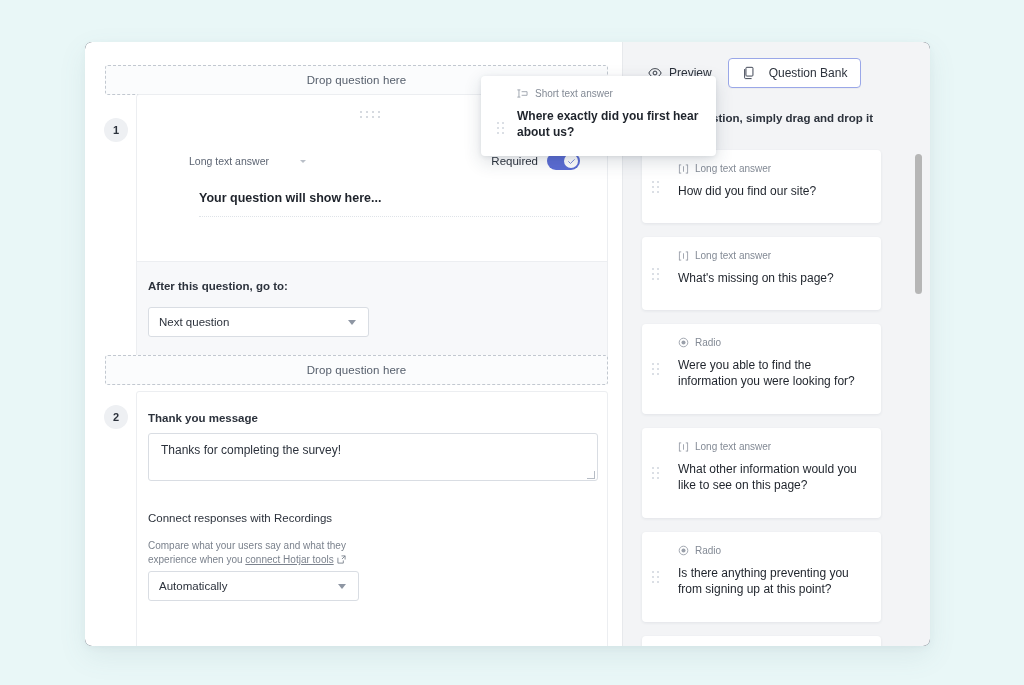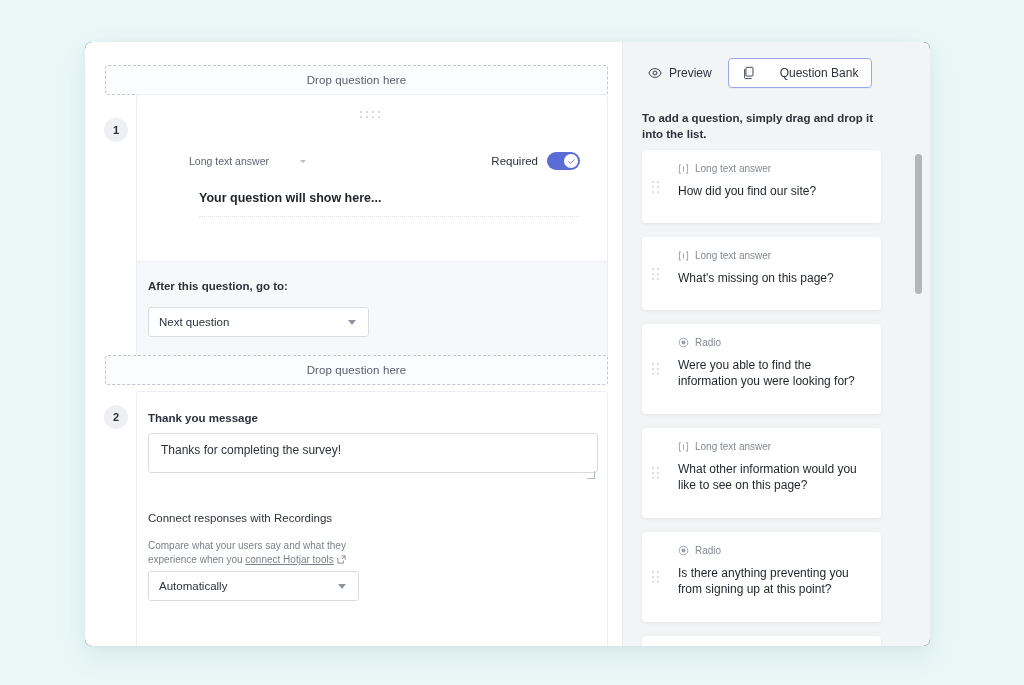--- a/index.html
+++ b/index.html
@@ -140,21 +140,21 @@
     background: #ffffff;
     border: 1px solid #eceef1;
     border-radius: 3px;
   }
   .ty-title {
     position: absolute; left: 11px; top: 20px;
     font-size: 11.5px; font-weight: bold; color: #2c323c;
   }
   .ty-textarea {
     position: absolute; left: 11px; top: 41px;
-    width: 450px; height: 40px;
+    width: 450px; height: 48px;
     background: #fff;
     border: 1px solid #d9dde3; border-radius: 3px;
     padding: 9px 12px;
     font-family: "Liberation Sans", sans-serif;
     font-size: 12px; color: #2c323c;
     resize: none; outline: none;
   }
   .ty-resize {
     position: absolute; left: 450px; top: 79px;
     width: 8px; height: 8px;
@@ -204,21 +204,21 @@
     font-size: 12px; color: #2c323c;
     padding: 7px 6px;
     display: flex; align-items: center; gap: 7px;
   }
   .tab-bank {
     font-size: 12px; color: #2c323c;
     background: #ffffff;
     border: 1px solid #9aa7e8;
     border-radius: 4px;
     padding: 7px 13px;
-    display: flex; align-items: center; gap: 24px;
+    display: flex; align-items: center; gap: 13px;
     box-shadow: 0 1px 1px rgba(0,0,0,0.03);
   }
   .bank-hint {
     position: absolute; left: 19px; top: 68px;
     width: 254px;
     font-size: 11.5px; font-weight: bold; line-height: 16px; color: #2c323c;
   }
 
   .bank-list {
     position: absolute; left: 0; top: 106px;
@@ -493,13 +493,33 @@
         </div>
 
         <div class="bank-card" style="top:488px; height:30px;"></div>
       </div>
 
       <div class="bank-scroll-track"></div>
       <div class="bank-scroll-thumb"></div>
     </div>
   </div>
 
+  <div class="drag-popup">
+    <div class="bank-grip">
+        <i></i>
+        <i></i>
+        <i></i>
+        <i></i>
+        <i></i>
+        <i></i>
+      </div>
+    <div class="bank-type">
+      <span>
+        <svg width="12" height="9" viewBox="0 0 13 10">
+            <path d="M2 1 L2 9 M0.2 1 L3.6 1 M0.2 9 L3.6 9" fill="none" stroke="#9aa0aa" stroke-width="1"></path>
+            <path d="M5 3 L11 3 L11 7 L5 7" fill="none" stroke="#9aa0aa" stroke-width="1"></path>
+          </svg>
+      </span>
+      <span>Short text answer</span>
+    </div>
+    <div class="bank-q">Where exactly did you first hear about us?</div>
+  </div>
 </div>
 
 </body></html>

